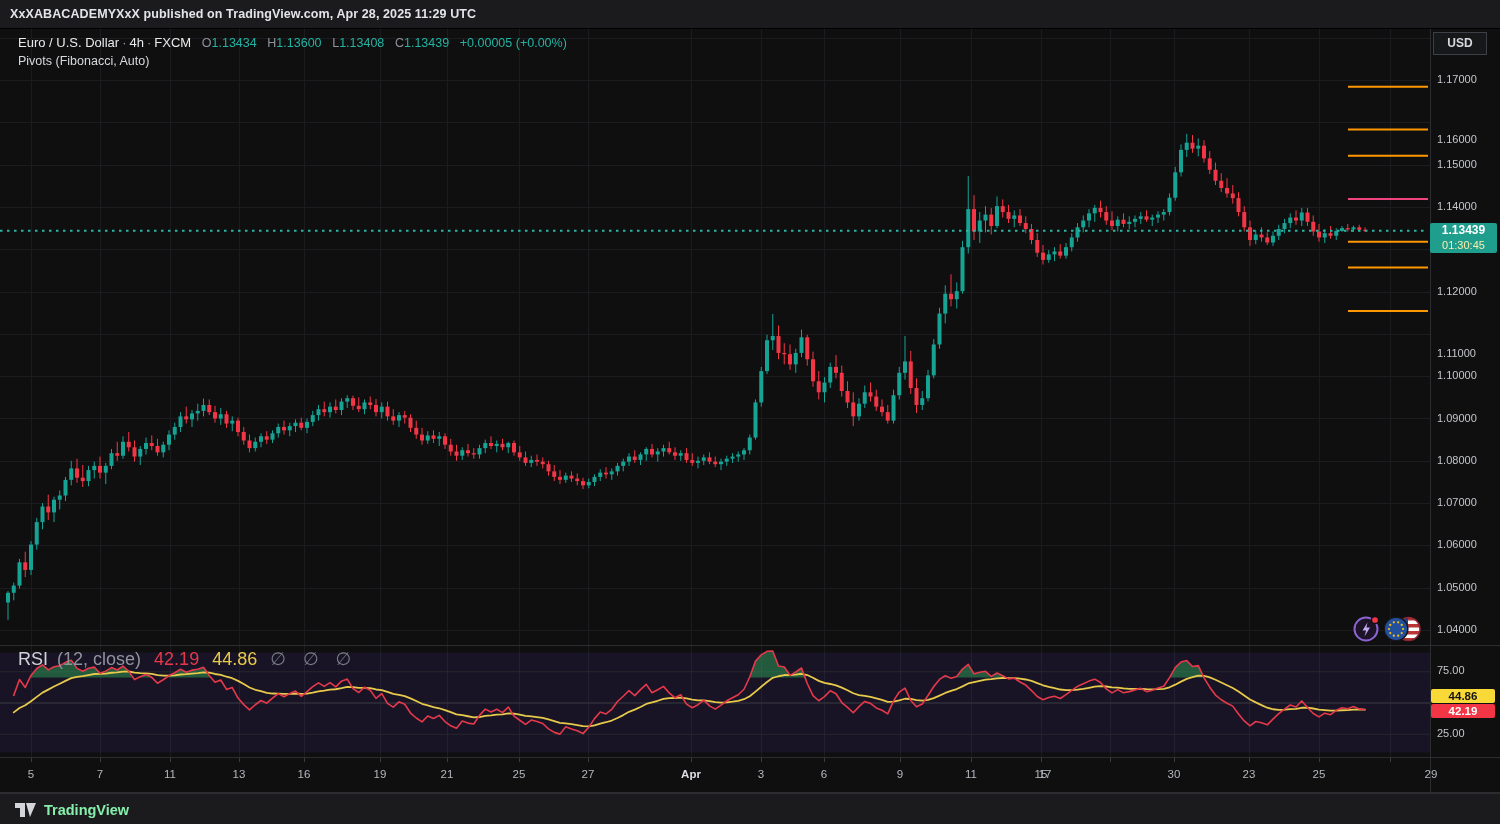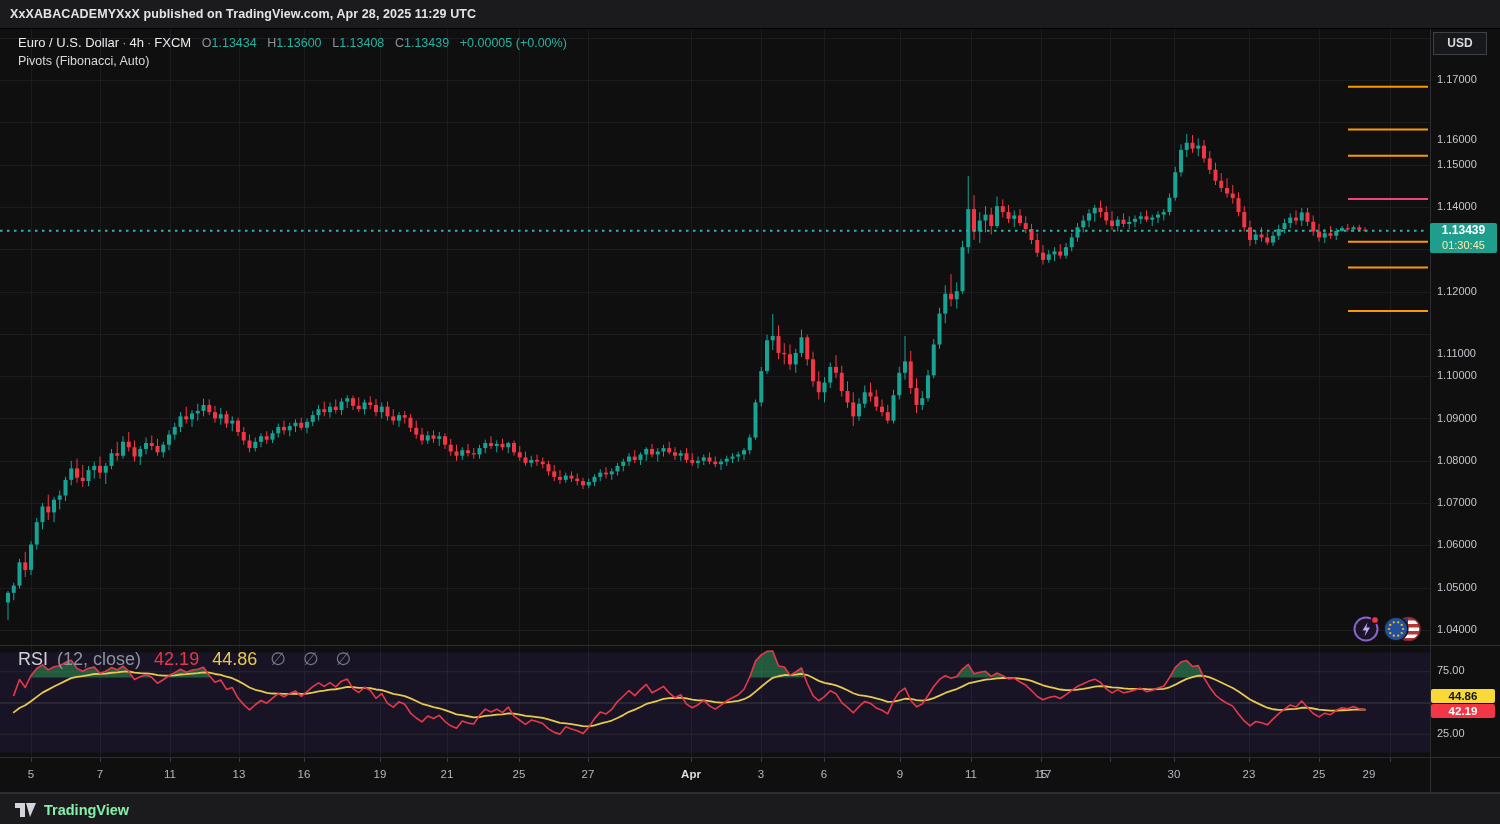--- a/index.html
+++ b/index.html
@@ -693,21 +693,21 @@
       <div class="tl bold" style="left: 691px;">Apr</div>
       <div class="tl" style="left: 761px;">3</div>
       <div class="tl" style="left: 824px;">6</div>
       <div class="tl" style="left: 900px;">9</div>
       <div class="tl" style="left: 971px;">11</div>
       <div class="tl" style="left: 1041px;">15</div>
       <div class="tl" style="left: 1045px;">17</div>
       <div class="tl" style="left: 1174px;">30</div>
       <div class="tl" style="left: 1249px;">23</div>
       <div class="tl" style="left: 1319px;">25</div>
-      <div class="tl" style="left: 1369px;">29</div>
+      <div class="tl" style="left: 1431px;">29</div>
     </div>
 
   <div id="icon-events" class="corner-icon">
     <svg width="30" height="30" viewBox="0 0 30 30">
       <circle cx="14" cy="16" r="11.5" fill="#1c1327" stroke="#8a63d2" stroke-width="2"></circle>
       <path d="M15.5 9.5 L10.5 17.5 h3.6 l-1.6 6 L18 14.5 h-3.6 z" fill="#c3a8f0"></path>
       <circle cx="23" cy="7" r="3.6" fill="#f23645" stroke="#0f0f10" stroke-width="1.5"></circle>
     </svg>
   </div>
   <div id="icon-flags" class="corner-icon">

